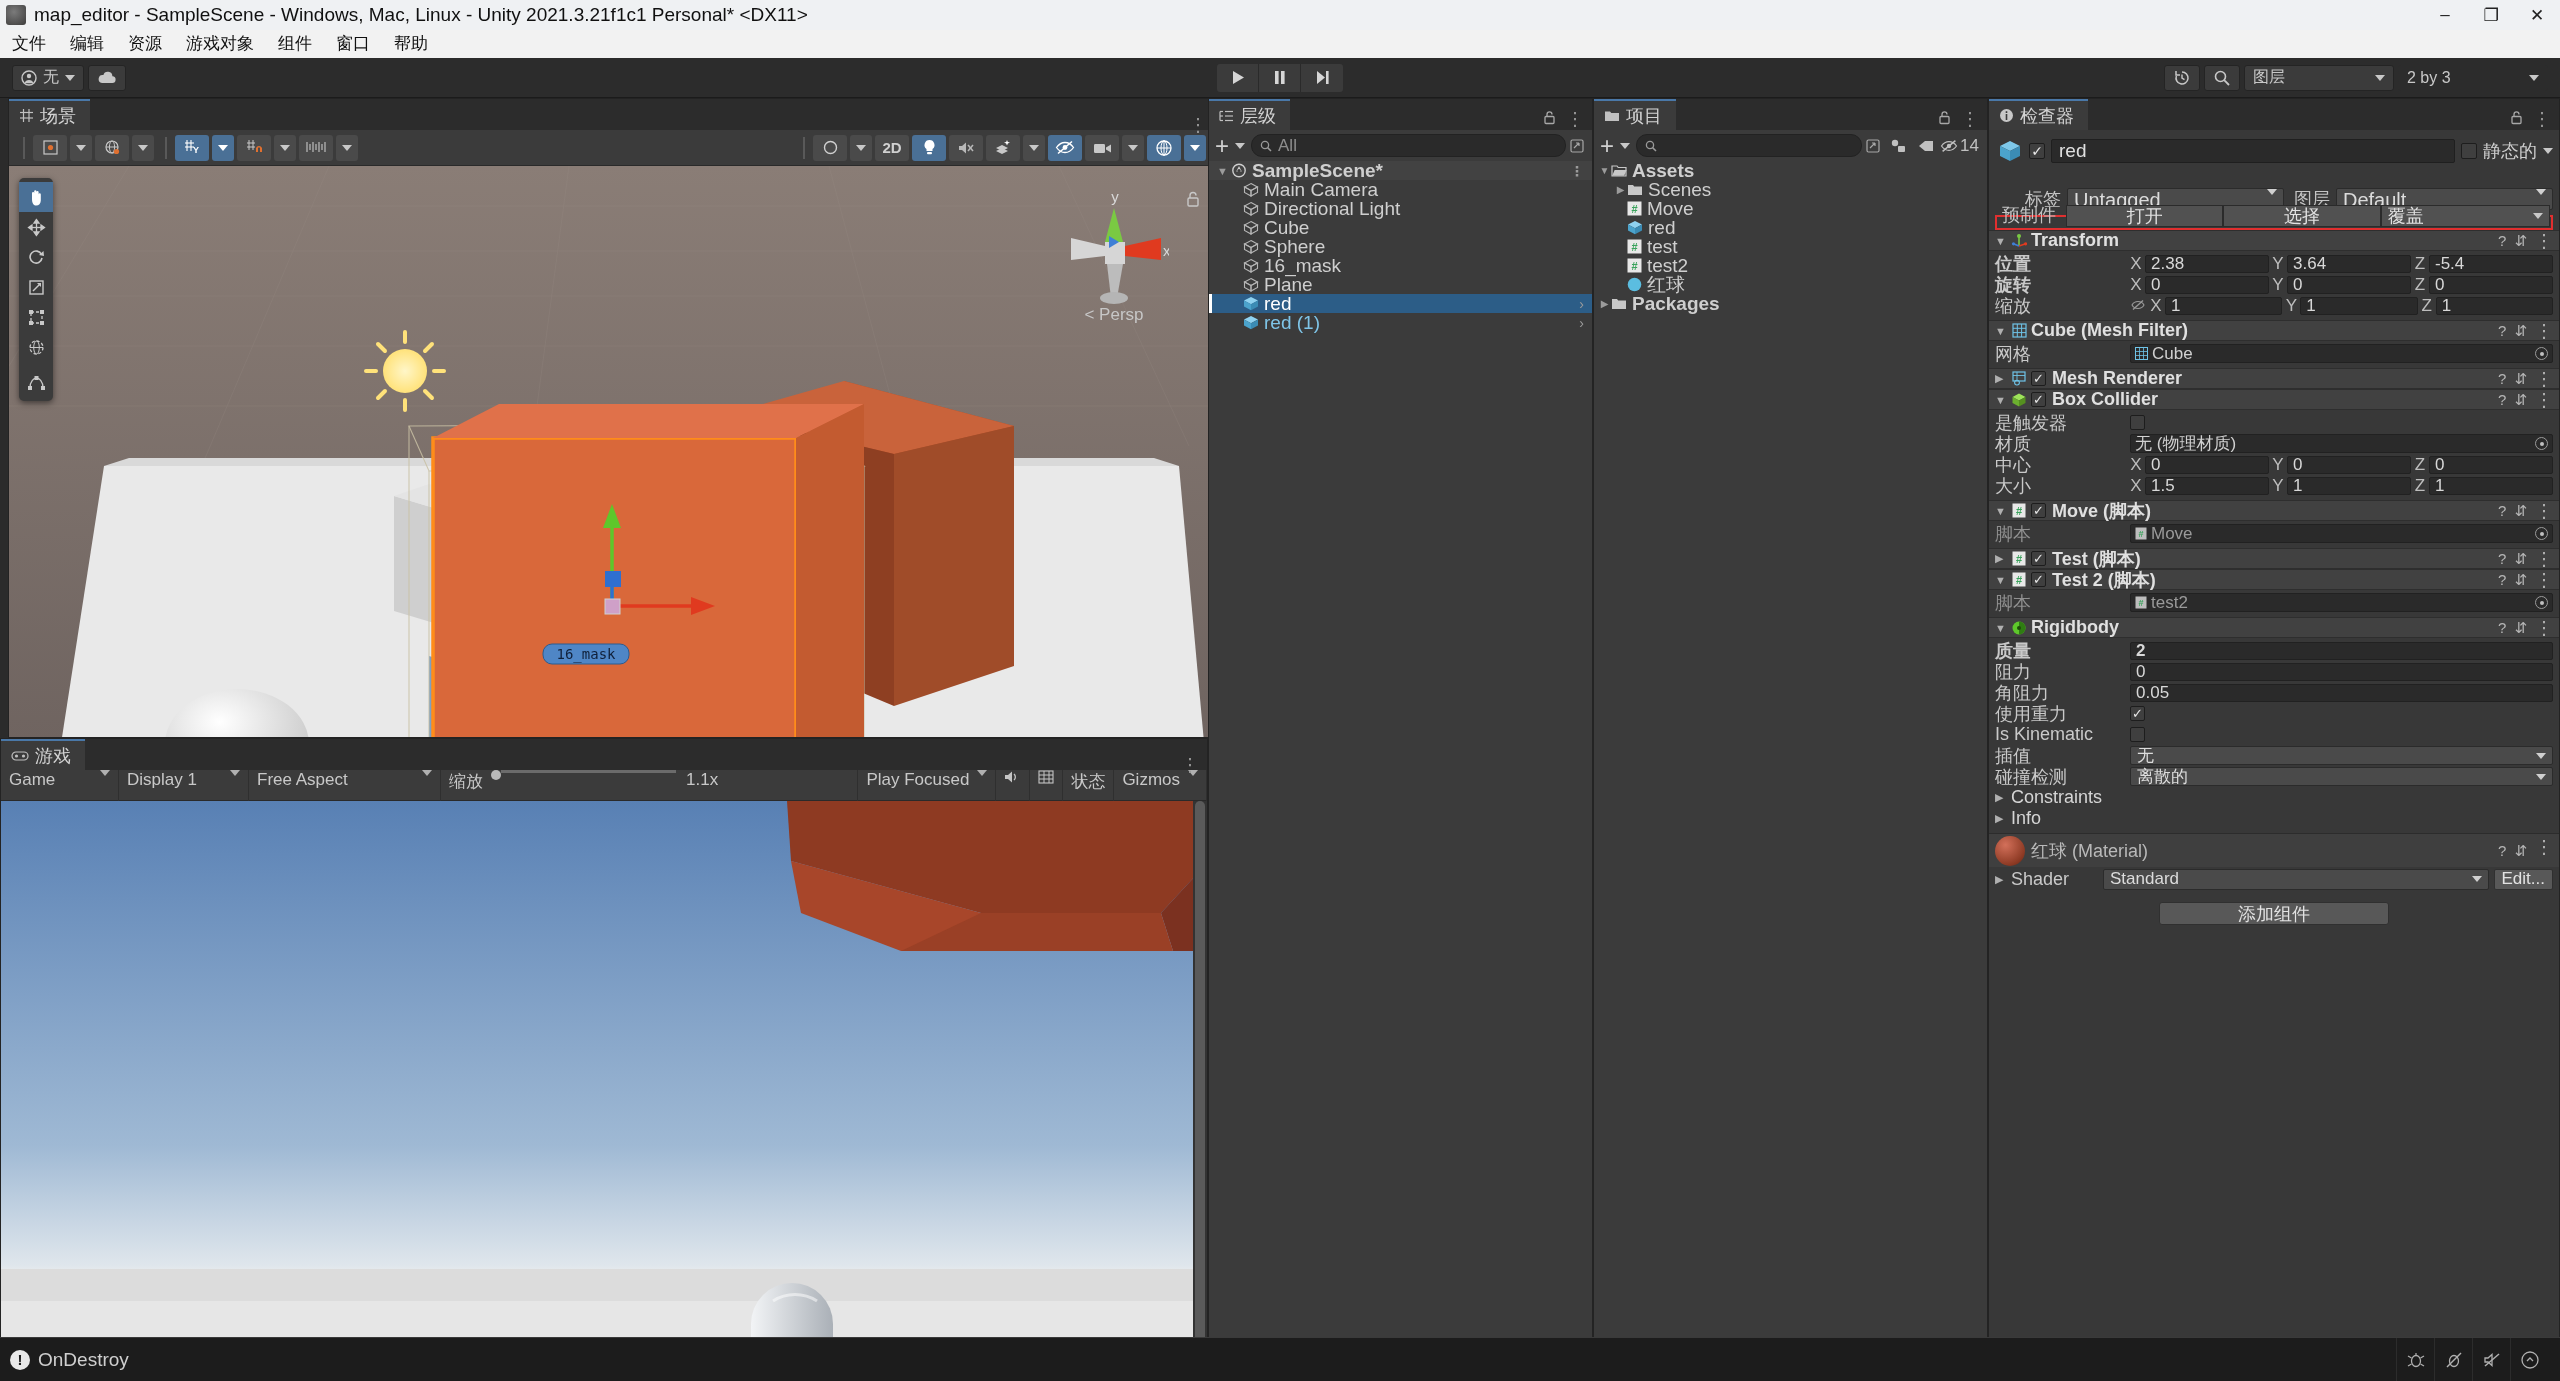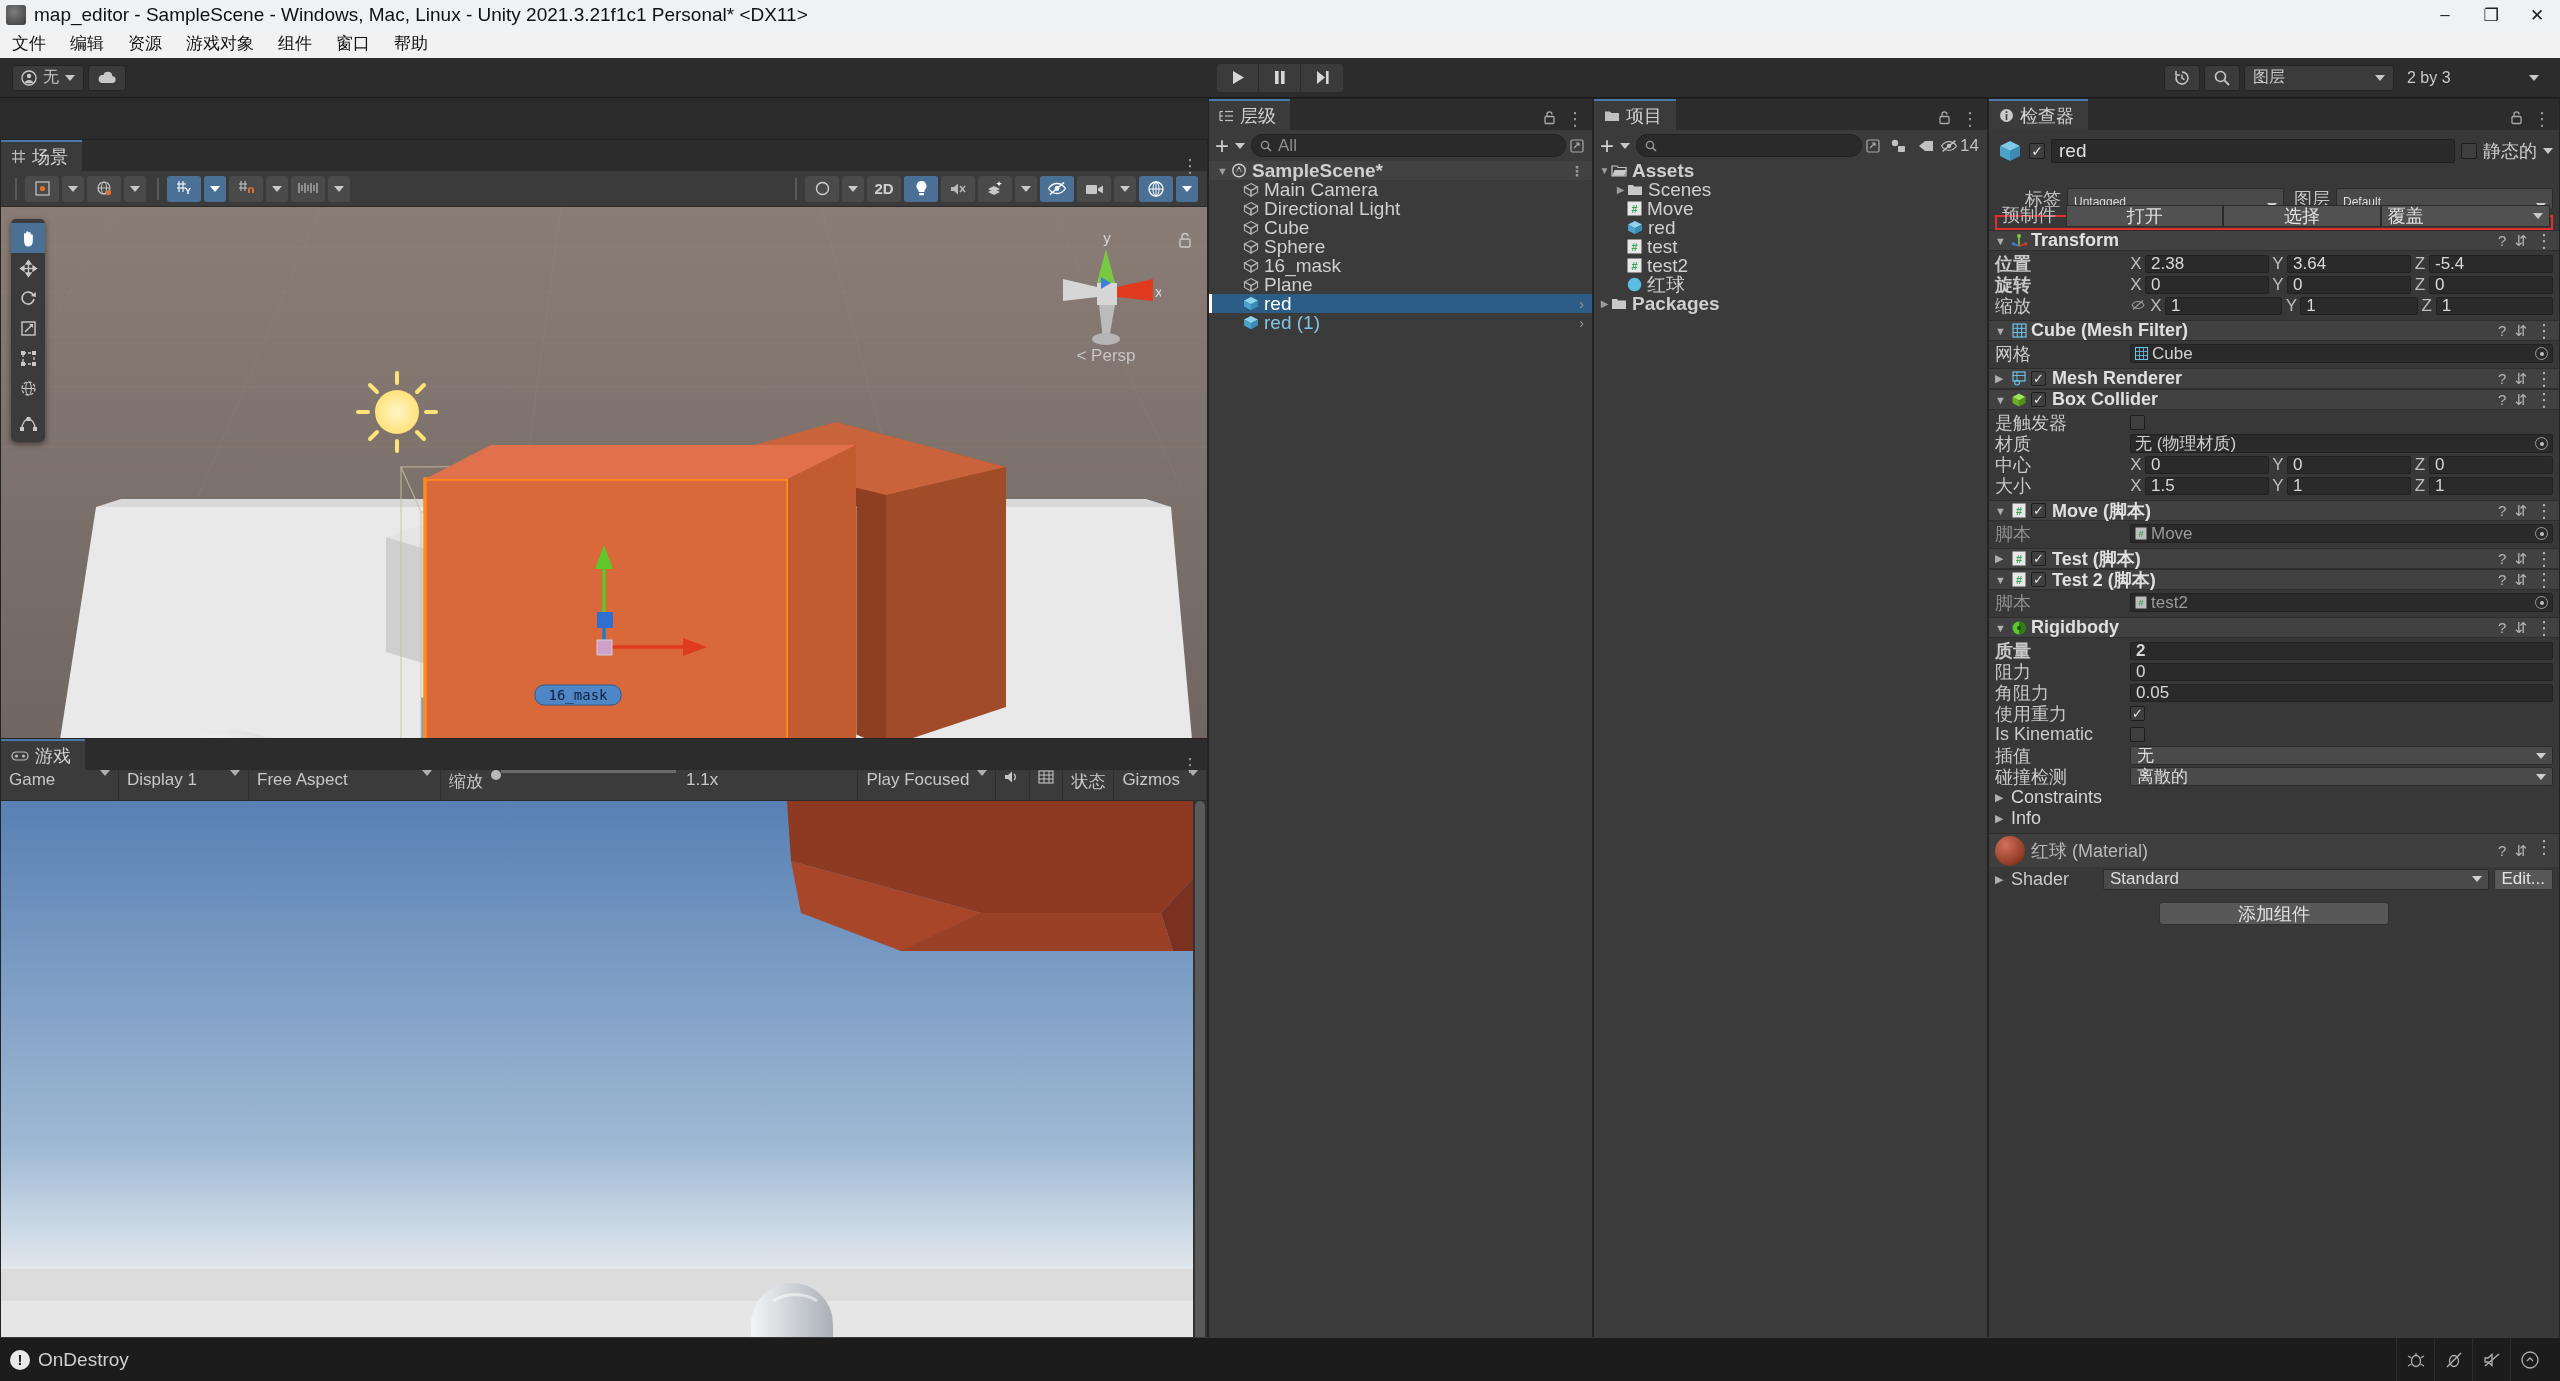--- a/index.html
+++ b/index.html
@@ -54,21 +54,21 @@
   .ptab{
     height:31px;background:#3b3b3b;display:flex;align-items:center;
     padding:0 14px 0 10px;font-size:18px;color:#d2d2d2;border-top:2px solid #3b3b3b;
   }
   .ptab.active{background:#3b3b3b;border-top:2px solid #4a78a8;}
   .ptab .tico{margin-right:6px;display:flex;align-items:center;}
   .tabbar-right{margin-left:auto;display:flex;align-items:center;padding-right:8px;gap:10px;color:#9a9a9a;}
   .kebab{letter-spacing:0;font-size:18px;line-height:10px;}
 
   
-  #scene-panel{left:0;top:0;width:1208px;height:640px;margin-top:41px;}
+  #scene-panel{left:8px;top:0;width:1208px;height:640px;}
   .scene-toolbar{height:36px;background:#3b3b3b;display:flex;align-items:center;padding:0 6px;border-bottom:1px solid #2a2a2a;}
   .stb{
     height:26px;min-width:34px;background:#4a4a4a;border-radius:3px;margin-right:3px;
     display:flex;align-items:center;justify-content:center;padding:0 6px;color:#d0d0d0;font-size:15px;font-weight:bold;
   }
   .stb.on{background:#4a7096;color:#fff;}
   .sep{width:2px;height:22px;border-left:1px solid #595959;border-right:1px solid #595959;margin:0 8px;}
   .scene-view{position:absolute;top:67px;left:0;right:0;bottom:0;overflow:hidden;background:#7a6e68;}
 
   
@@ -114,21 +114,21 @@
   
   #inspector-panel{left:1988px;top:0;width:572px;height:1365px;}
   .insp-body{position:absolute;top:31px;left:0;right:0;bottom:0;background:#383838;overflow:hidden;}
   .insp-head{padding:6px 6px 0 6px;}
   .insp-row1{display:flex;align-items:center;height:30px;}
   .obj-icon{width:30px;height:30px;margin-right:4px;display:flex;align-items:center;justify-content:center;}
   .cbx{width:16px;height:16px;border:1px solid #1d1d1d;background:#3f3f3f;border-radius:2px;display:flex;align-items:center;justify-content:center;font-size:14px;color:#e8e8e8;}
   .namefield{flex:1;height:24px;background:#2a2a2a;border:1px solid #1f1f1f;border-radius:2px;margin:0 6px;display:flex;align-items:center;padding:0 7px;font-size:19px;color:#e0e0e0;}
   .insp-row2{display:flex;align-items:center;height:26px;margin-top:20px;font-size:18px;}
   .lbl{color:#c4c4c4;margin-right:6px;}
-  .dd{height:22px;background:#4a4a4a;border:1px solid #2b2b2b;border-radius:2px;display:flex;align-items:flex-end;padding:0 6px;color:#dcdcdc;font-size:12px;}
+  .dd{height:22px;background:#4a4a4a;border:1px solid #2b2b2b;border-radius:2px;display:flex;align-items:flex-start;padding:0 6px;color:#dcdcdc;font-size:20px;}
   .dd .caret{margin-left:auto;border-top-color:#d0d0d0;}
   .prefab-row{display:flex;align-items:flex-end;height:15px;margin-top:3px;border:2px solid #e02f2f;padding:1px;font-size:18px;}
   .pbtn{height:22px;background:#515151;border:1px solid #2b2b2b;display:flex;align-items:center;justify-content:center;color:#e2e2e2;}
 
   .comp-hdr{
     height:21px;background:#414141;border-top:1px solid #2e2e2e;border-bottom:1px solid #2e2e2e;
     display:flex;align-items:center;padding:0 6px;font-size:18px;font-weight:bold;color:#e0e0e0;
   }
   .comp-hdr .foldout{width:14px;color:#b0b0b0;font-size:11px;}
   .comp-hdr .cico{width:20px;display:flex;align-items:center;justify-content:center;margin-right:2px;}

